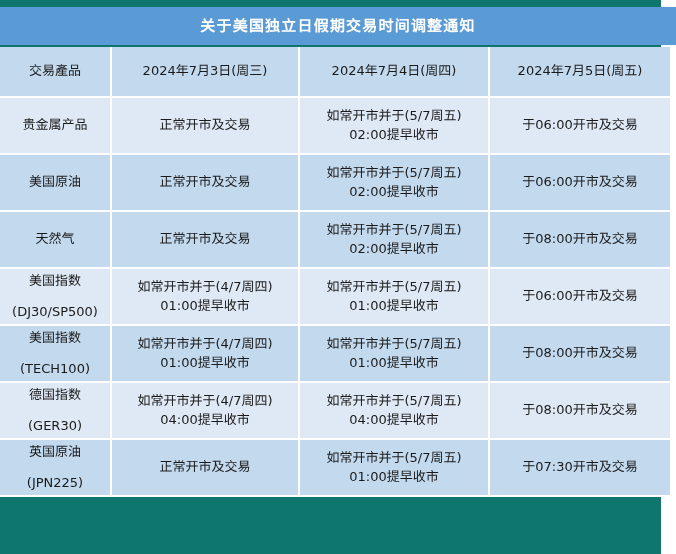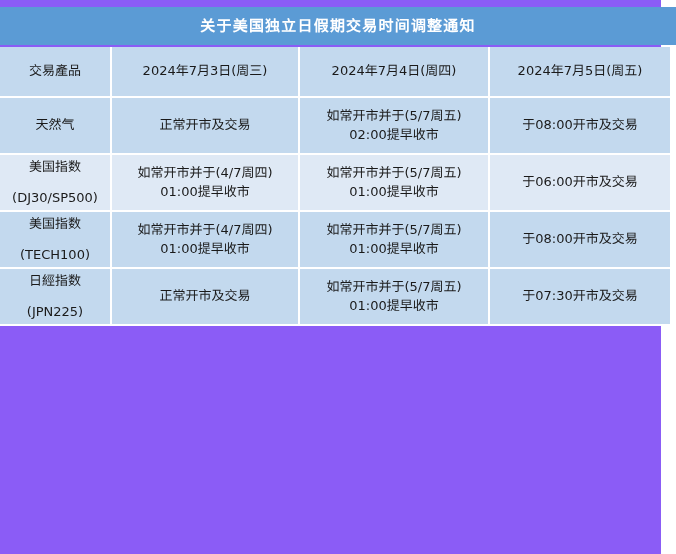--- a/index.html
+++ b/index.html
@@ -12,21 +12,21 @@
     width: 676px;
     height: 554px;
     overflow: hidden;
     font-family: "DejaVu Sans", "Liberation Sans", sans-serif;
   }
 
   .notice-wrap {
     position: relative;
     width: 661px;
     height: 554px;
-    background: #8b5cf6;
+    background: #0f766e;
     box-sizing: border-box;
   }
 
   
   .title-bar {
     position: absolute;
     left: 0;
     top: 7px;
     width: 676px;
     height: 38px;
@@ -112,21 +112,57 @@
     <thead>
       <tr>
         <th>交易產品</th>
         <th>2024年7月3日(周三)</th>
         <th>2024年7月4日(周四)</th>
         <th>2024年7月5日(周五)</th>
       </tr>
     </thead>
     <tbody>
 
-
+      <tr class="row-light">
+        <td>
+          <span class="prod-name">贵金属产品</span>
+
+        </td>
+        <td>
+          <span class="cell-line">正常开市及交易</span>
+
+        </td>
+        <td>
+          <span class="cell-line">如常开市并于(5/7周五)</span>
+          <span class="cell-line">02:00提早收市</span>
+        </td>
+        <td>
+          <span class="cell-line">于06:00开市及交易</span>
+
+        </td>
+      </tr>
+
+      <tr class="row-dark">
+        <td>
+          <span class="prod-name">美国原油</span>
+
+        </td>
+        <td>
+          <span class="cell-line">正常开市及交易</span>
+
+        </td>
+        <td>
+          <span class="cell-line">如常开市并于(5/7周五)</span>
+          <span class="cell-line">02:00提早收市</span>
+        </td>
+        <td>
+          <span class="cell-line">于06:00开市及交易</span>
+
+        </td>
+      </tr>
 
 
       <tr class="row-dark">
         <td>
           <span class="prod-name">天然气</span>
 
         </td>
         <td>
           <span class="cell-line">正常开市及交易</span>
 
@@ -172,24 +208,42 @@
         <td>
           <span class="cell-line">如常开市并于(5/7周五)</span>
           <span class="cell-line">01:00提早收市</span>
         </td>
         <td>
           <span class="cell-line">于08:00开市及交易</span>
 
         </td>
       </tr>
 
-
-      <tr class="row-dark">
-        <td>
-          <span class="prod-name">日經指数</span>
+      <tr class="row-light">
+        <td>
+          <span class="prod-name">德国指数</span>
+          <span class="prod-code">(GER30)</span>
+        </td>
+        <td>
+          <span class="cell-line">如常开市并于(4/7周四)</span>
+          <span class="cell-line">04:00提早收市</span>
+        </td>
+        <td>
+          <span class="cell-line">如常开市并于(5/7周五)</span>
+          <span class="cell-line">04:00提早收市</span>
+        </td>
+        <td>
+          <span class="cell-line">于08:00开市及交易</span>
+
+        </td>
+      </tr>
+
+      <tr class="row-dark">
+        <td>
+          <span class="prod-name">英国原油</span>
           <span class="prod-code">(JPN225)</span>
         </td>
         <td>
           <span class="cell-line">正常开市及交易</span>
 
         </td>
         <td>
           <span class="cell-line">如常开市并于(5/7周五)</span>
           <span class="cell-line">01:00提早收市</span>
         </td>

